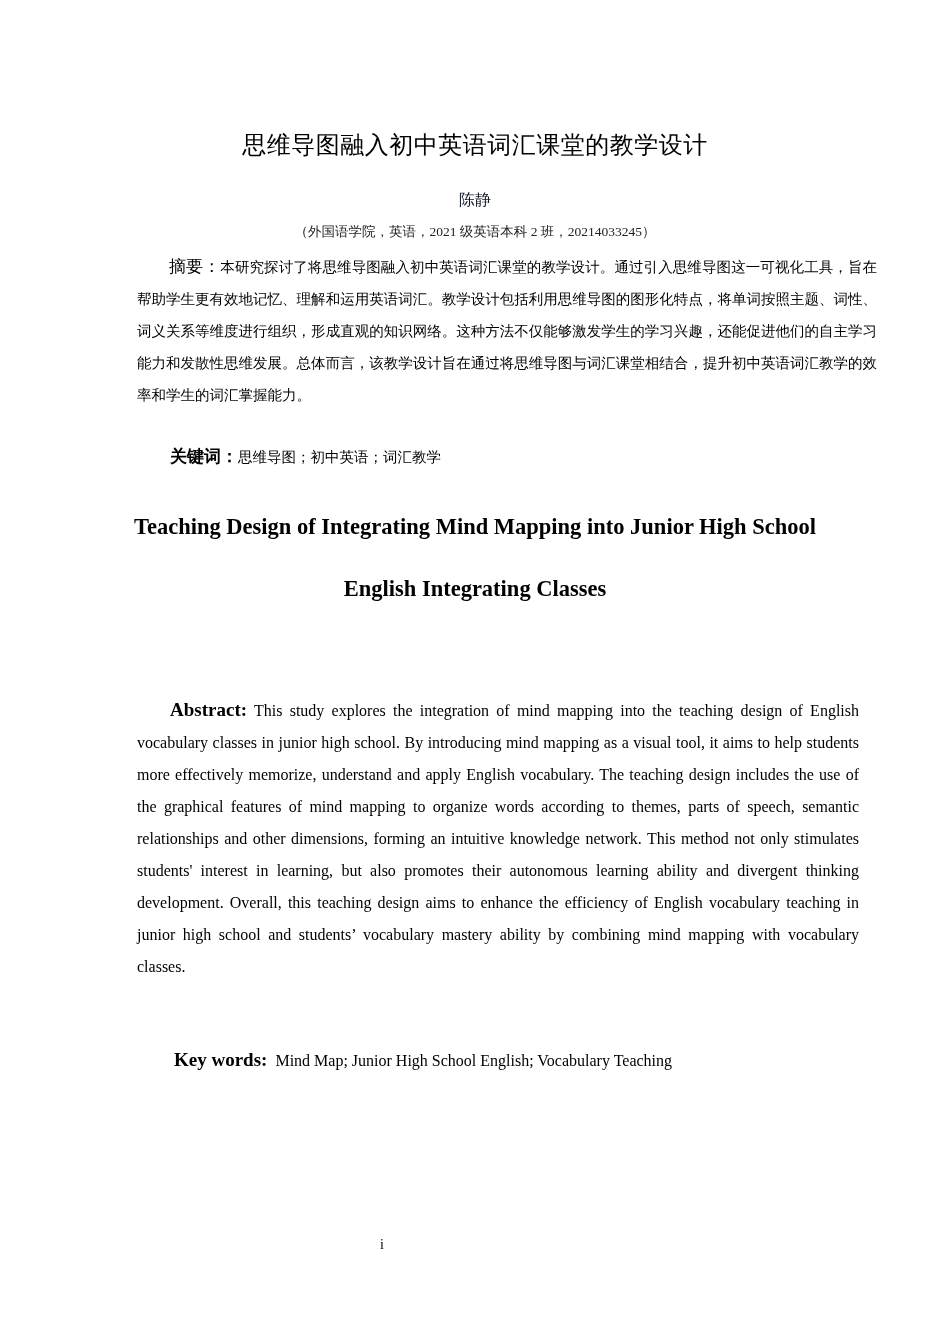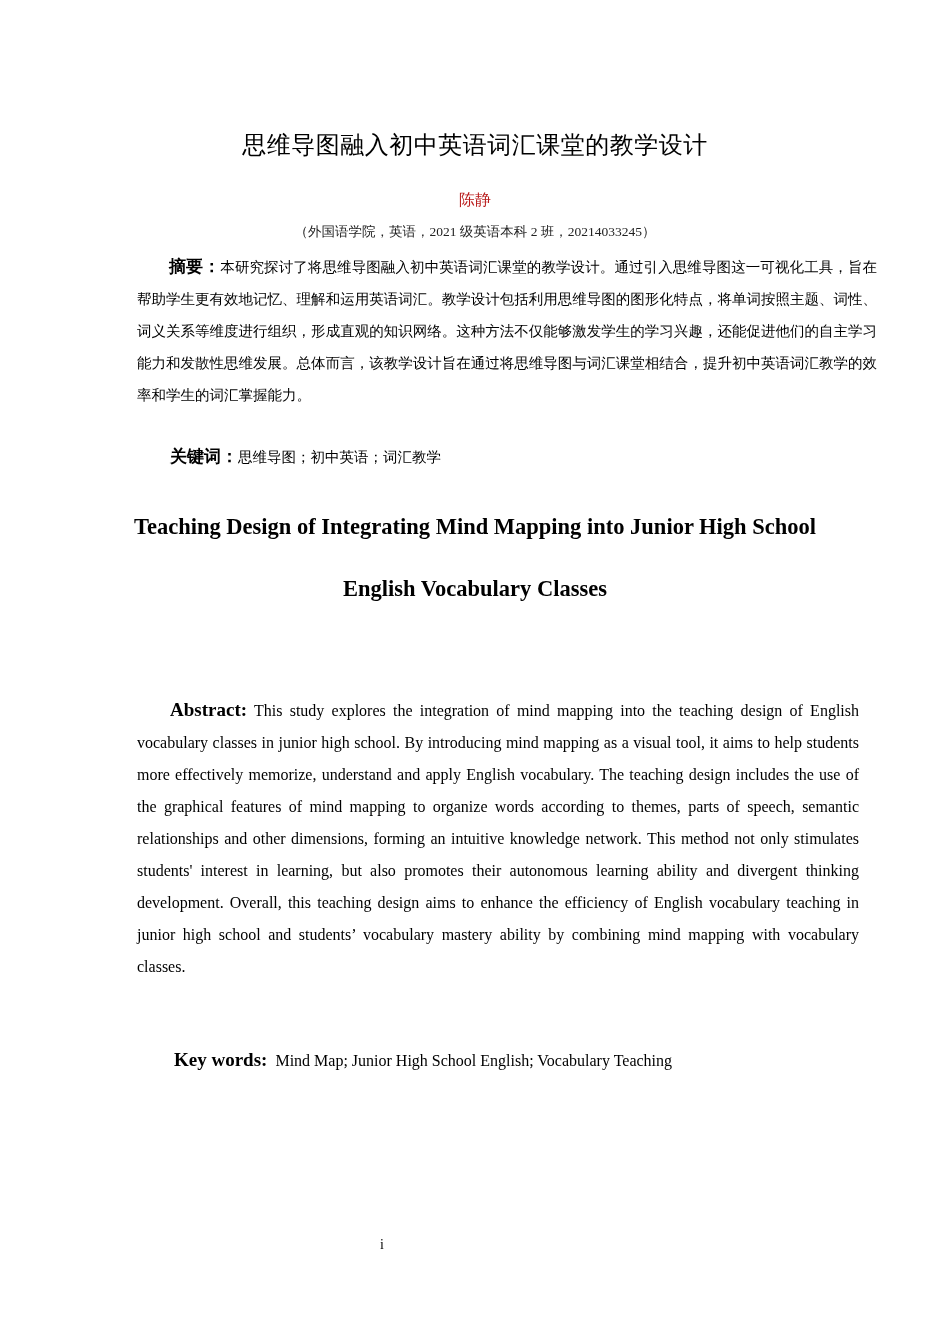--- a/index.html
+++ b/index.html
@@ -1,24 +1,24 @@
 <!DOCTYPE html>
 <html><head>
 <meta charset="utf-8">
 <style>
   html, body { margin: 0; padding: 0; background: #ffffff; }
   body { width: 950px; height: 1344px; position: relative; overflow: hidden; color: #000; }
   .page { position: absolute; left: 0; top: 0; width: 950px; height: 1344px; }
   .abs { position: absolute; }
   .center { left: 0; width: 950px; text-align: center; }
   .cn-title { top: 129px; font-family: "DejaVu Sans", sans-serif; font-size: 24px; letter-spacing: 0.5px; }
-  .cn-author { top: 190px; font-family: Liberation Sans, sans-serif; font-size: 16px; color: #b91c1c; }
+  .cn-author { top: 190px; font-family: Liberation Sans, sans-serif; font-size: 16px; color: #0f172a; }
   .cn-affil { top: 223px; font-family: "Liberation Serif", "DejaVu Serif", serif; font-size: 13.5px; color: #222; }
   .cn-abs { left: 137px; width: 740px; top: 250px; font-family: "DejaVu Serif", serif; font-size: 14.5px; line-height: 32px; text-align: justify; text-indent: 32px; }
-  .cn-abs .lbl { font-family: "DejaVu Sans", sans-serif; font-weight: bold; font-size: 17px; }
+  .cn-abs .lbl { font-family: "DejaVu Sans", sans-serif; font-weight: normal; font-size: 17px; }
   .cn-kw { left: 170px; top: 442px; font-family: "DejaVu Serif", serif; font-size: 14.5px; line-height: 28px; }
   .cn-kw .lbl { font-family: "DejaVu Sans", sans-serif; font-weight: bold; font-size: 17px; }
   .en-title { font-family: "Liberation Serif", serif; font-weight: bold; font-size: 22.5px; }
   .en-title.l1 { top: 514px; }
   .en-title.l2 { top: 576px; }
   .en-author { top: 634px; font-family: "Liberation Serif", serif; font-size: 16px; }
   .en-affil { top: 667px; font-family: "Liberation Serif", serif; font-size: 14px; }
   .en-abs { left: 137px; width: 722px; top: 694px; font-family: Liberation Serif, serif; font-size: 16px; line-height: 32px; text-align: justify; text-indent: 33px; }
   .en-abs .lbl { font-weight: bold; font-size: 19px; }
   .en-kw { left: 174px; top: 1046px; font-family: "Liberation Serif", serif; font-size: 16px; line-height: 28px; }
@@ -36,21 +36,21 @@
 
   <div class="abs cn-abs">
     <span class="lbl">摘要：</span><span>本研究探讨了将思维导图融入初中英语词汇课堂的教学设计。通过引入思维导图这一可视化工具，旨在帮助学生更有效地记忆、理解和运用英语词汇。教学设计包括利用思维导图的图形化特点，将单词按照主题、词性、词义关系等维度进行组织，形成直观的知识网络。这种方法不仅能够激发学生的学习兴趣，还能促进他们的自主学习能力和发散性思维发展。总体而言，该教学设计旨在通过将思维导图与词汇课堂相结合，提升初中英语词汇教学的效率和学生的词汇掌握能力。</span>
   </div>
 
   <div class="abs cn-kw">
     <span class="lbl">关键词：</span><span>思维导图；初中英语；词汇教学</span>
   </div>
 
   <div class="abs center en-title l1">Teaching Design of Integrating Mind Mapping into Junior High School</div>
-  <div class="abs center en-title l2">English Vocabulary Classes</div>
+  <div class="abs center en-title l2">English Integrating Classes</div>
 
   <div class="abs en-abs">
     <span class="lbl">Abstract:</span> <span>This study explores the integration of mind mapping into the teaching design of English vocabulary classes in junior high school. By introducing mind mapping as a visual tool, it aims to help students more effectively memorize, understand and apply English vocabulary. The teaching design includes the use of the graphical features of mind mapping to organize words according to themes, parts of speech, semantic relationships and other dimensions, forming an intuitive knowledge network. This method not only stimulates students' interest in learning, but also promotes their autonomous learning ability and divergent thinking development. Overall, this teaching design aims to enhance the efficiency of English vocabulary teaching in junior high school and students’ vocabulary mastery ability by combining mind mapping with vocabulary classes.</span>
   </div>
 
   <div class="abs en-kw">
     <span class="lbl">Key words:</span> <span>Mind Map; Junior High School English; Vocabulary Teaching</span>
   </div>
 
   <div class="abs page-num">i</div>

